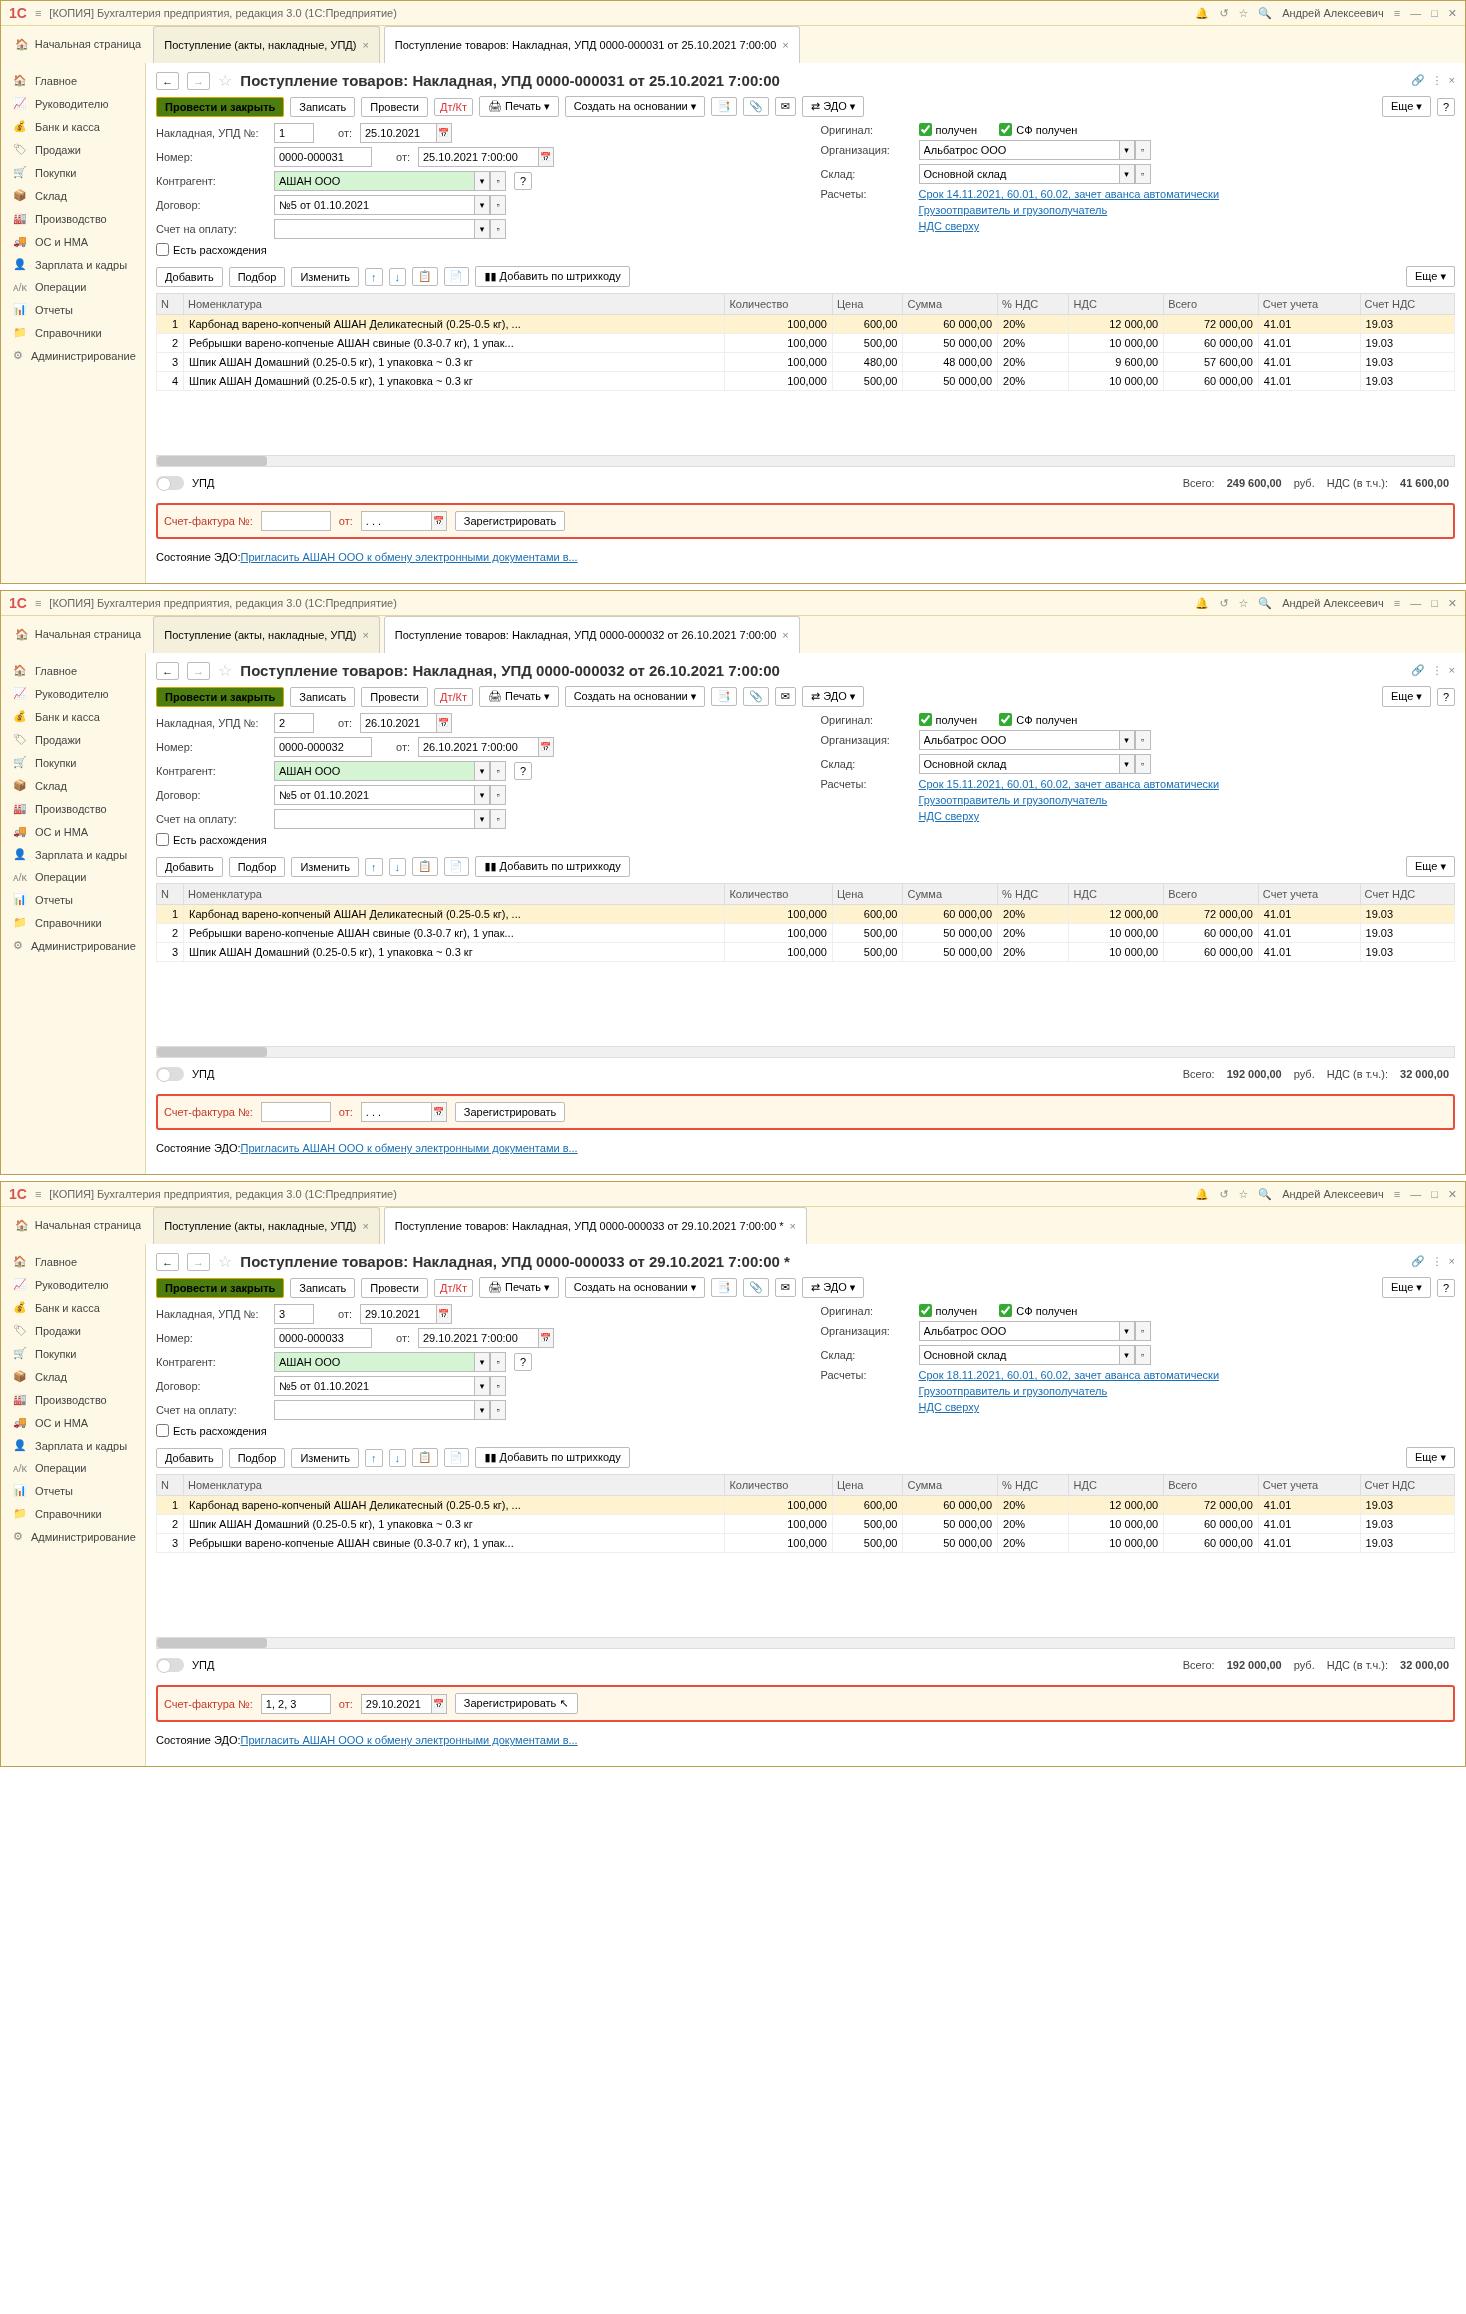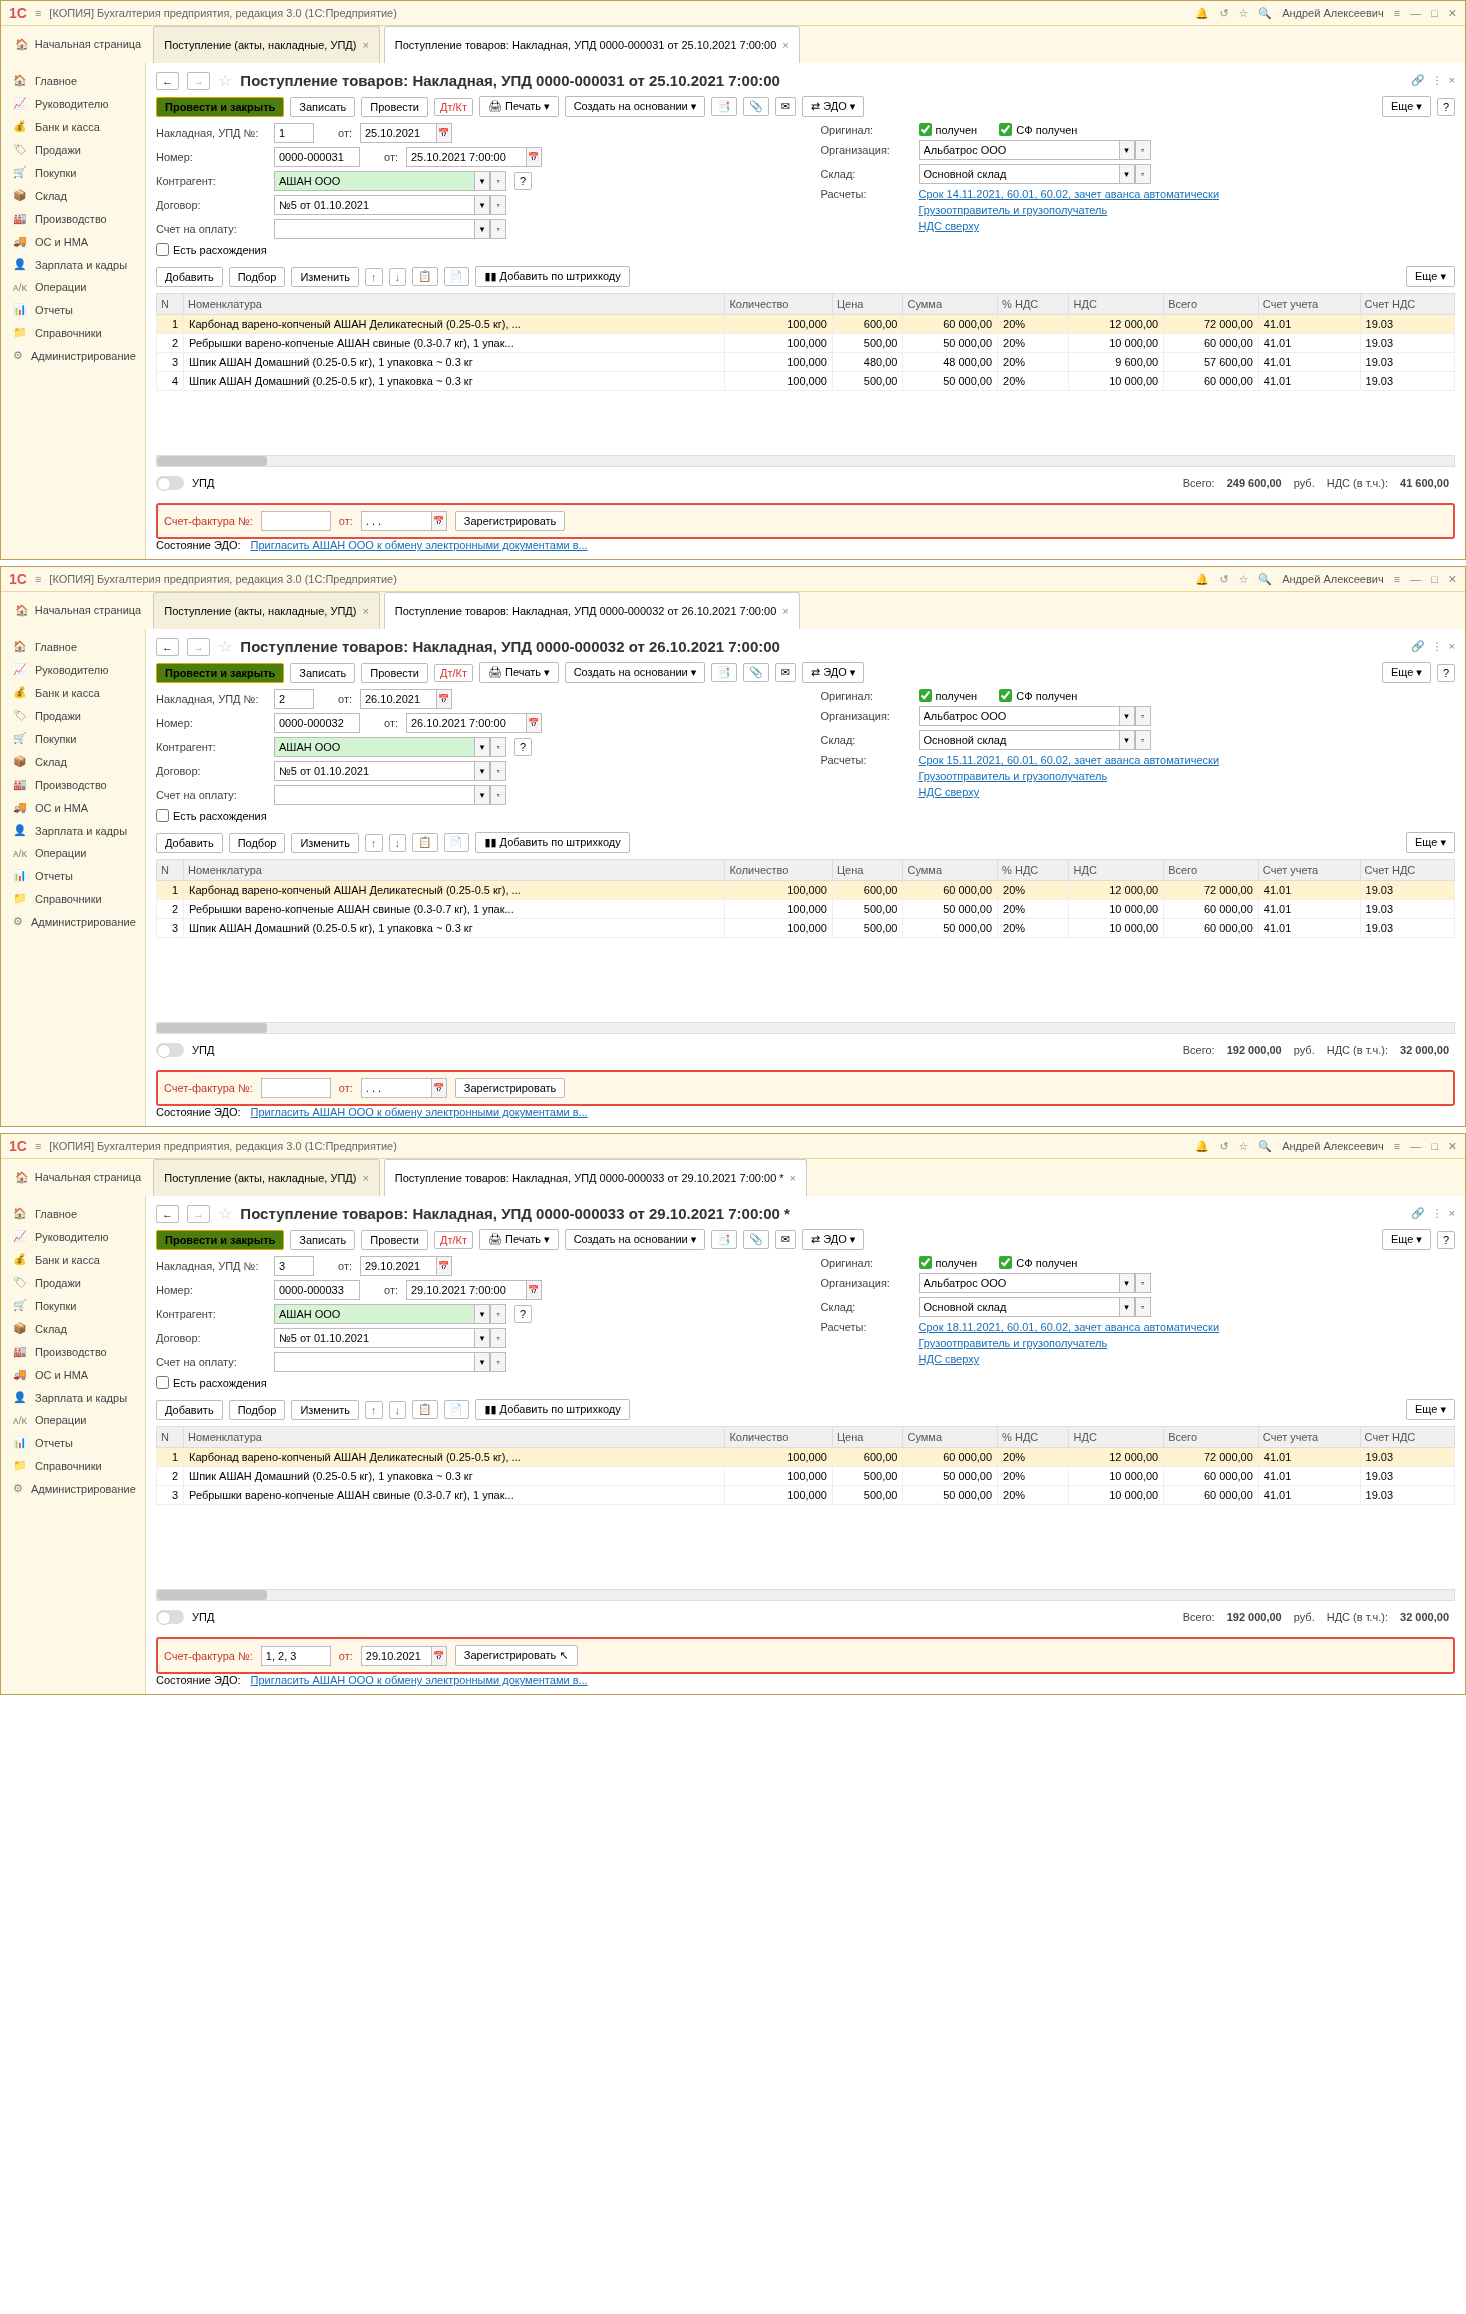--- a/index.html
+++ b/index.html
@@ -29,21 +29,21 @@
 .btn{border:1px solid #bbb;background:#fff;padding:3px 8px;border-radius:2px;cursor:pointer;display:inline-flex;align-items:center;gap:4px}
 .btn.yellow{background:#4d7c0f;border-color:#d9a800;font-weight:bold}
 .btn.sm{padding:2px 5px}
 .spacer{flex:1}
 .form-row{display:flex;gap:8px;margin-bottom:4px;align-items:center}
 .lbl{width:110px;color:#444}
 .inp{border:1px solid #bbb;padding:2px 4px;background:#fff;height:20px}
 .inp.sm{width:40px}
 .inp.date{width:76px}
 .inp.dt{width:120px}
-.inp.num{width:86px}
+.inp.num{width:98px}
 .inp.wide{width:200px}
 .ddl{display:flex}
 .ddl .inp{border-right:none}
 .ddl .db{border:1px solid #bbb;background:#f5f5f5;width:16px;text-align:center;font-size:9px;line-height:18px;cursor:pointer}
 .grn{background:#d4f4d4}
 .col2{display:flex;gap:30px}
 .col2>div{flex:1}
 .lnk{color:#1a6fb5;text-decoration:underline;cursor:pointer}
 .chk{display:inline-flex;gap:4px;align-items:center}
 .chk input{accent-color:#3a3}
@@ -55,21 +55,21 @@
 tr.sel td{background:#fff3cf}
 .totals{display:flex;justify-content:flex-end;gap:12px;padding:6px;color:#444;background:#f8f8f8;border-top:1px solid #ddd}
 .invoice{display:flex;gap:8px;align-items:center;padding:6px;margin-top:4px}
 .invoice.hl{border:2px solid #e74c3c;background:#fff8e8;border-radius:3px}
 .invoice .lbl2{color:#c0392b}
 .upd-row{display:flex;gap:8px;align-items:center;padding:4px 0}
 .toggle{width:28px;height:14px;background:#ddd;border-radius:8px;position:relative}
 .toggle::after{content:"";width:12px;height:12px;background:#fff;border-radius:50%;position:absolute;left:1px;top:1px;border:1px solid #ccc}
 .scrollb{height:12px;background:#f0f0f0;border:1px solid #ddd;margin-top:4px;position:relative}
 .scrollb::before{content:"";position:absolute;left:0;width:110px;height:100%;background:#c8c8c8;border-radius:3px}
-.edo{display:flex;gap:10px;padding:0 0}
+.edo{display:flex;padding:12px 0}
 .star{color:#ccc;font-size:16px}
 .dim{color:#aaa}
 </style>
 </head>
 <body>
 
 <div id="app">
 <div class="win">
 <div class="titlebar">
 <span class="logo">1C</span>

